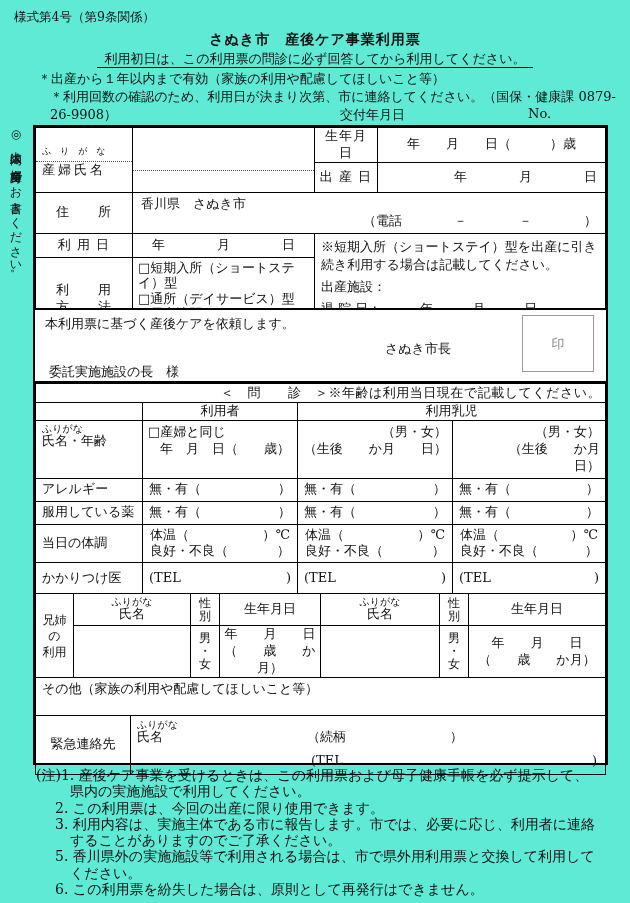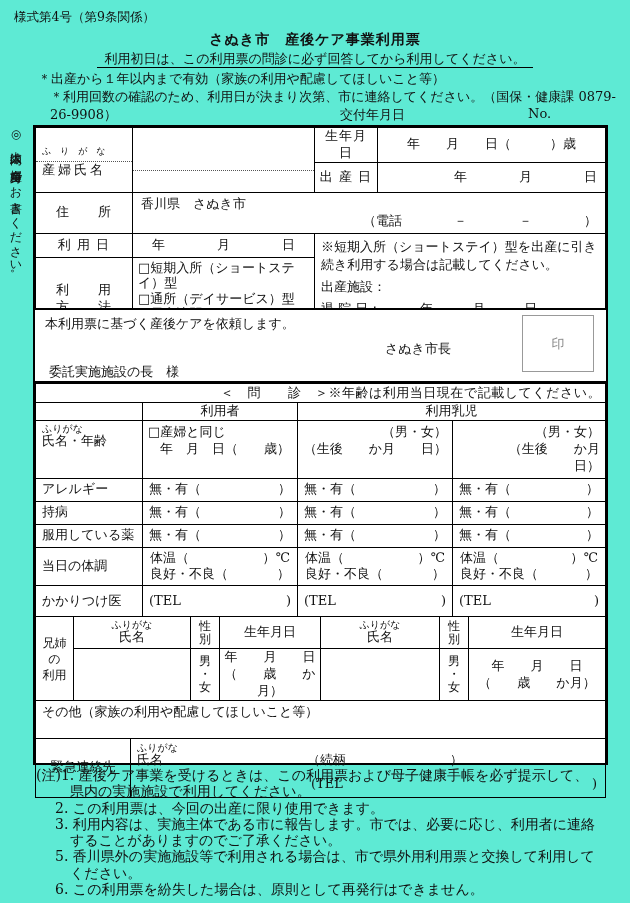--- a/index.html
+++ b/index.html
@@ -170,41 +170,20 @@
               </div>
             </td>
         <td>
               <div class="between">
                 <span>無・有（</span>
                 <span>）</span>
               </div>
             </td>
       </tr>
       <tr style="height:23px">
-        <td class="left-lbl">持病</td>
-        <td>
-              <div class="between">
-                <span>無・有（</span>
-                <span>）</span>
-              </div>
-            </td>
-        <td>
-              <div class="between">
-                <span>無・有（</span>
-                <span>）</span>
-              </div>
-            </td>
-        <td>
-              <div class="between">
-                <span>無・有（</span>
-                <span>）</span>
-              </div>
-            </td>
-      </tr>
-      <tr style="height:23px">
         <td class="left-lbl">服用している薬</td>
         <td>
               <div class="between">
                 <span>無・有（</span>
                 <span>）</span>
               </div>
             </td>
         <td>
               <div class="between">
                 <span>無・有（</span>

